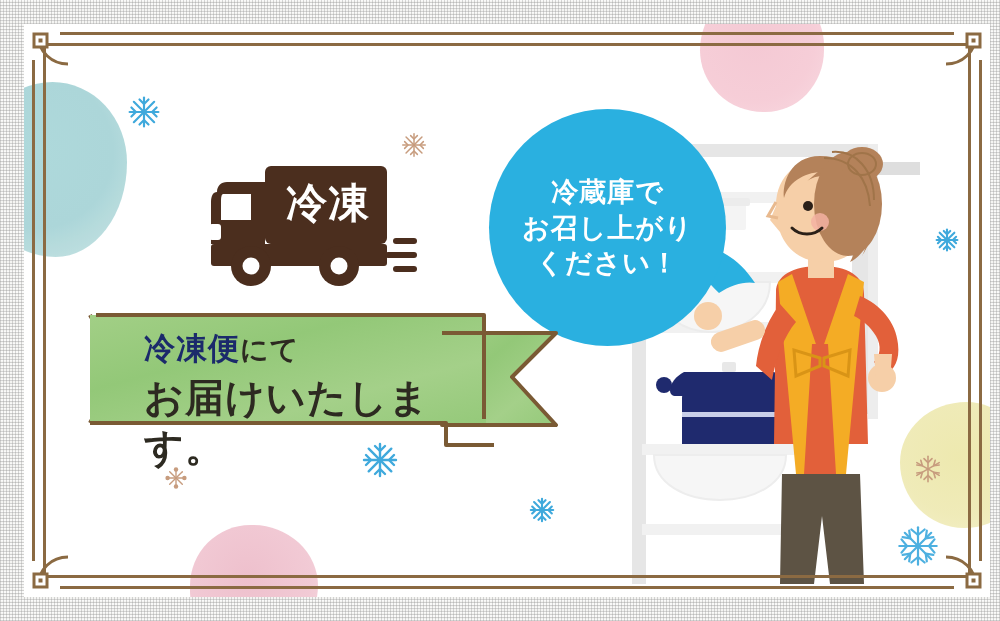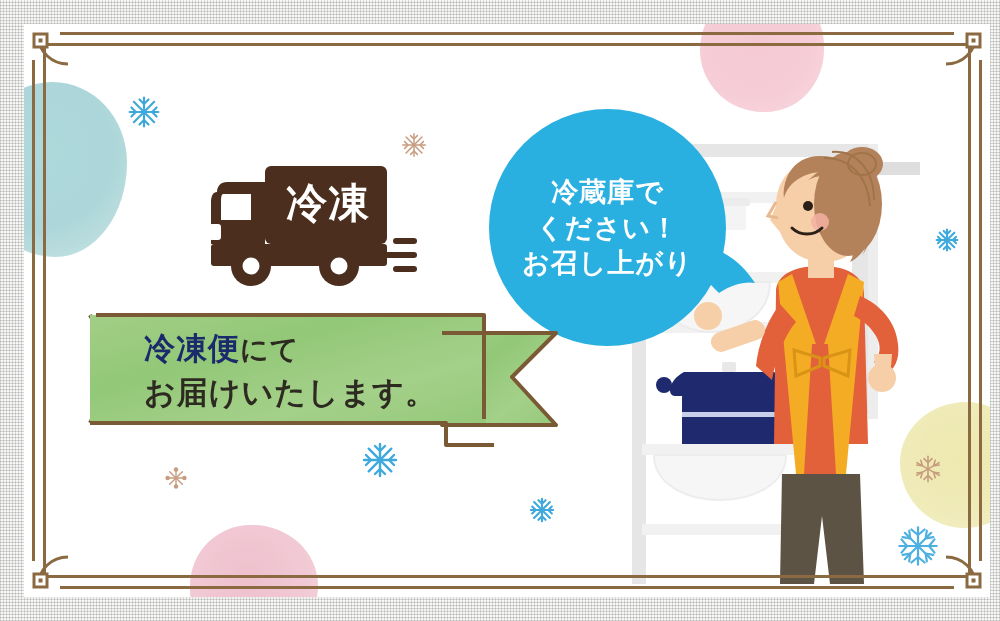--- a/index.html
+++ b/index.html
@@ -85,21 +85,21 @@
   }
 
   
   .ribbon{position:absolute;left:62px;top:283px;width:480px;height:142px;}
   .ribbon-text{
     position:absolute;left:58px;top:22px;width:340px;
     line-height:1.28;letter-spacing:1px;
   }
   .ribbon-l1{font-size:28px;color:#2d2a21;font-weight:700;}
   .ribbon-l1 .hl{color:#1b2a6b;font-size:31px;font-weight:700;}
-  .ribbon-l2{font-size:31px;color:#2d2a21;font-weight:700;margin-top:4px;}
+  .ribbon-l2{font-size:39px;color:#2d2a21;font-weight:700;margin-top:4px;}
 
   
   .bubble{
     position:absolute;left:465px;top:85px;width:237px;height:237px;
     border-radius:50%;background:#2ab0e0;
     display:flex;flex-direction:column;align-items:center;justify-content:center;
   }
   .bubble-tail{position:absolute;left:655px;top:215px;width:80px;height:70px;}
   .bubble-line{
     color:#ffffff;font-size:27px;font-weight:700;line-height:1.33;
@@ -345,22 +345,22 @@
       <div class="truck-label">冷凍</div>
     </div>
 
     <div class="bubble-tail">
       <svg width="80" height="70" viewBox="0 0 80 70">
         <path d="M0 4 C30 2 58 16 76 44 C66 42 52 46 40 54 C28 42 12 26 0 4 Z" fill="#2ab0e0"></path>
       </svg>
     </div>
     <div class="bubble">
       <div class="bubble-line">冷蔵庫で</div>
+      <div class="bubble-line">お召し上がり</div>
       <div class="bubble-line">ください！</div>
-      <div class="bubble-line">お召し上がり</div>
     </div>
 
     <div class="ribbon">
       <svg width="480" height="142" viewBox="0 0 480 142">
         <defs>
           <linearGradient id="gtex" x1="0" y1="0" x2="1" y2="1">
             <stop offset="0%" stop-color="#a2cf86"></stop>
             <stop offset="35%" stop-color="#93c878"></stop>
             <stop offset="70%" stop-color="#a4d089"></stop>
             <stop offset="100%" stop-color="#95c97a"></stop>

